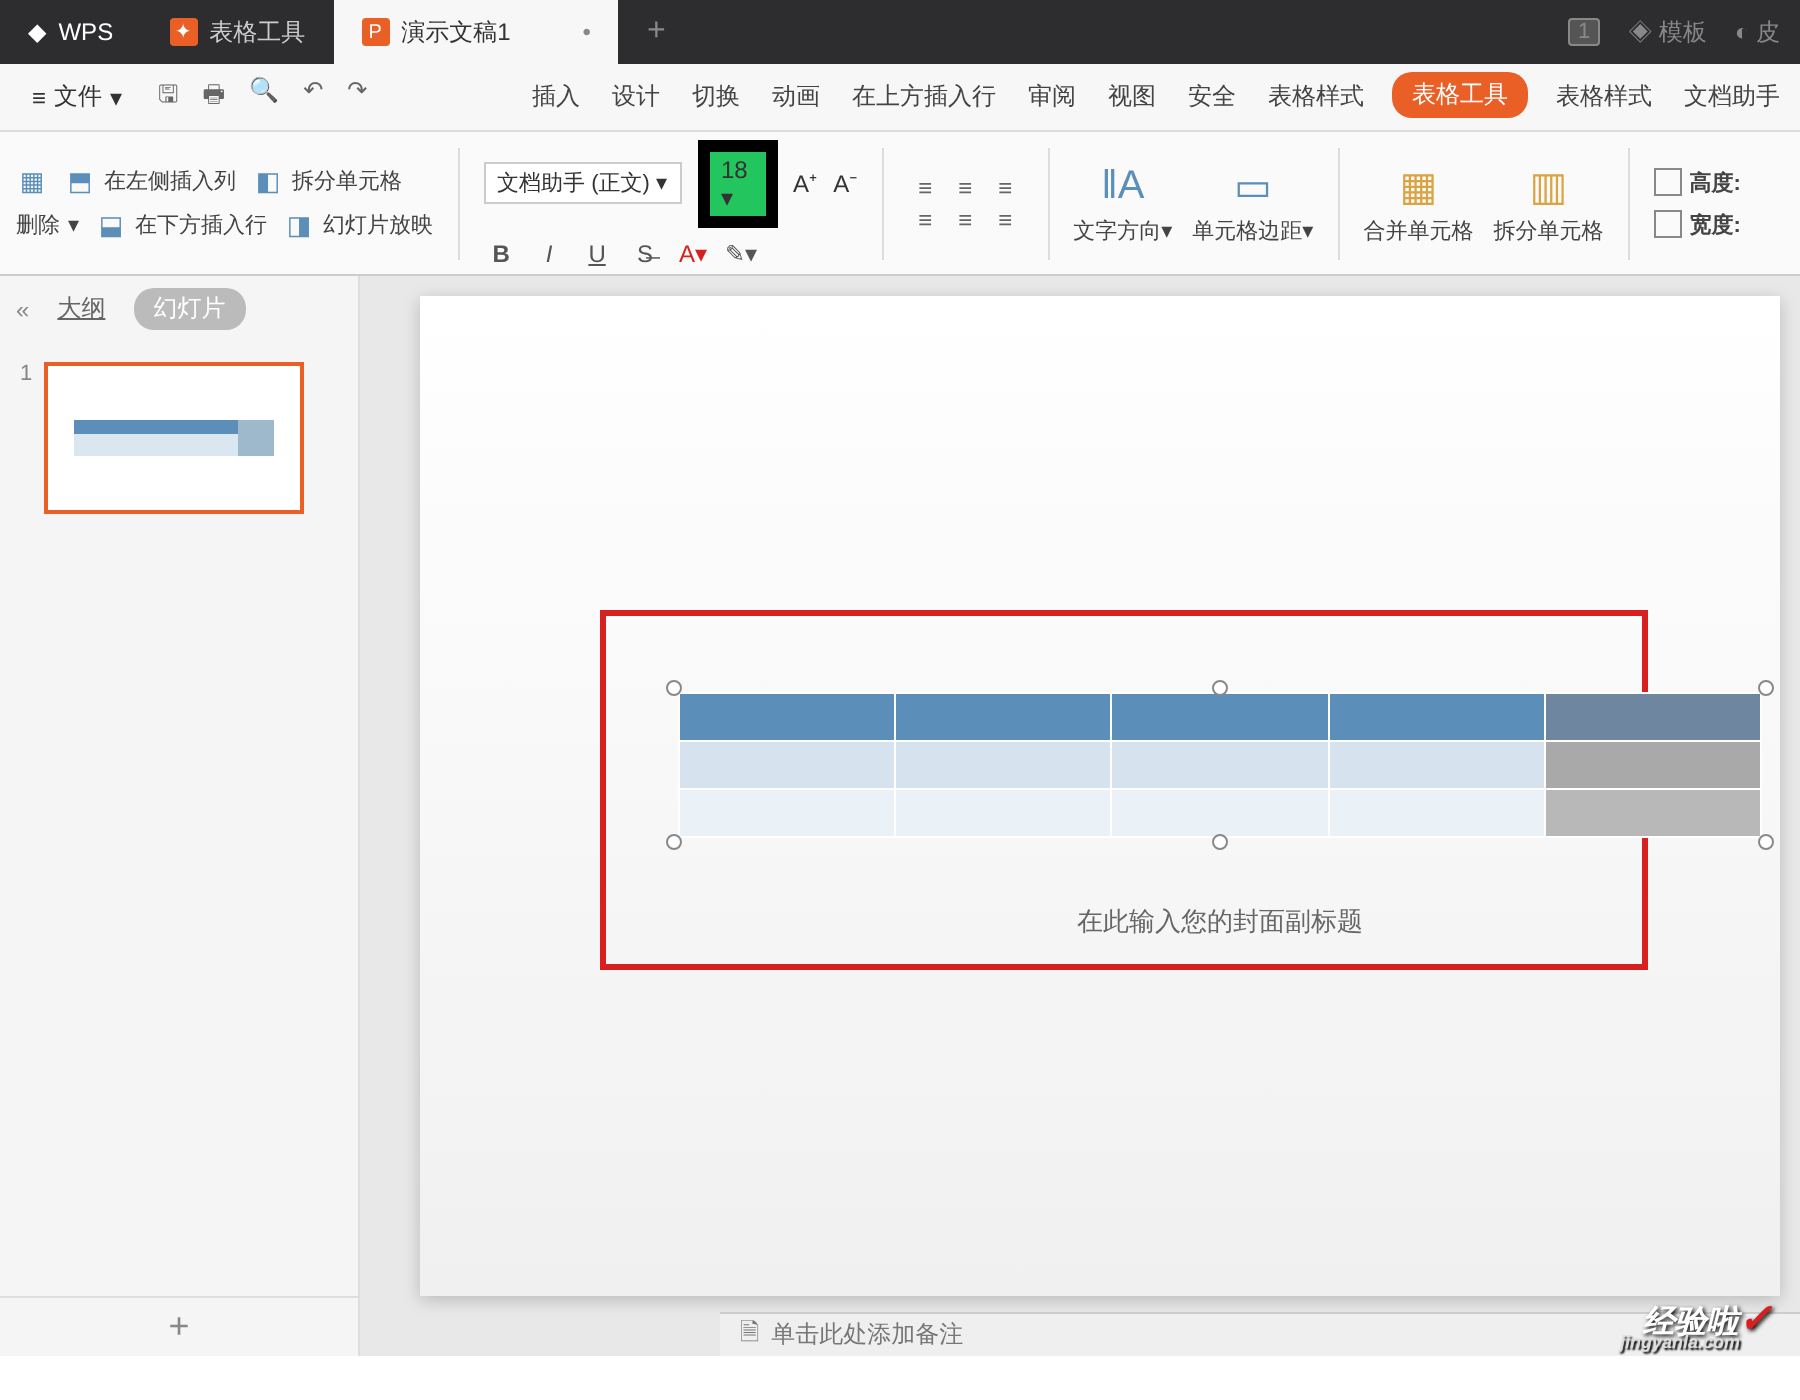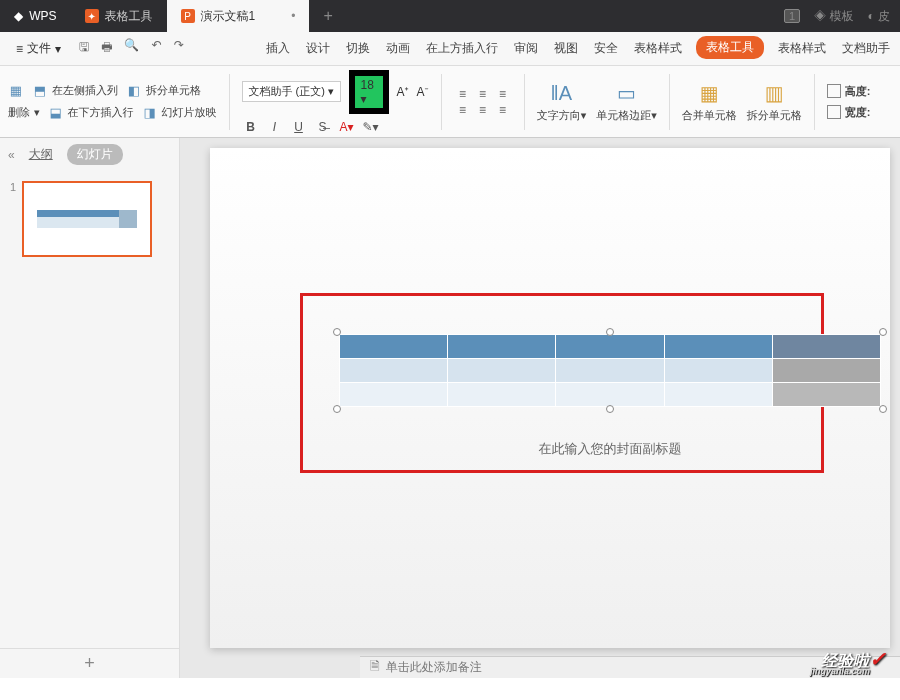--- a/index.html
+++ b/index.html
@@ -51,21 +51,21 @@
 .sp-pill { background: #bbb; color: #fff; padding: 2px 10px; border-radius: 10px; }
 .thumb-list { flex: 1; overflow: auto; padding: 10px; }
 .thumb-wrap { display: flex; gap: 6px; }
 .thumb-num { color: #888; font-size: 11px; }
 .thumb { width: 130px; height: 76px; background: #fff; border: 2px solid #e95f26; display: flex; align-items: center; justify-content: center; }
 .thumb-table { width: 100px; height: 18px; background: linear-gradient(180deg, #5b8fb9 0 40%, #dbe7f0 40% 100%); border-right: 18px solid #9eb8cc; }
 .sidepanel-bot { height: 30px; border-top: 1px solid #ddd; display: flex; align-items: center; justify-content: center; color: #888; font-size: 18px; cursor: pointer; }
 
 .canvas-area { flex: 1; background: #e8e8e8; position: relative; overflow: hidden; }
 .slide { position: absolute; left: 30px; top: 10px; right: 10px; height: 500px; background: linear-gradient(180deg, #fff 0%, #f0f0f0 100%); box-shadow: 0 2px 8px rgba(0,0,0,0.2); }
-.hl-box { position: absolute; left: 90px; top: 145px; width: 524px; height: 180px; border: 3px solid #d92020; }
+.hl-box { position: absolute; left: 90px; top: 157px; width: 524px; height: 180px; border: 3px solid #d92020; }
 .table-obj { position: absolute; left: 36px; top: 38px; width: 542px; }
 .sel-handle { position: absolute; width: 8px; height: 8px; border: 1px solid #888; background: #fff; border-radius: 50%; }
 .table-obj .h-tl { left: -6px; top: -6px; }
 .table-obj .h-tm { left: 50%; top: -6px; margin-left: -4px; }
 .table-obj .h-tr { right: -6px; top: -6px; }
 .table-obj .h-bl { left: -6px; bottom: -6px; }
 .table-obj .h-bm { left: 50%; bottom: -6px; margin-left: -4px; }
 .table-obj .h-br { right: -6px; bottom: -6px; }
 .ptable { width: 100%; border-collapse: collapse; }
 .ptable td { height: 24px; border: 1px solid #fff; }

